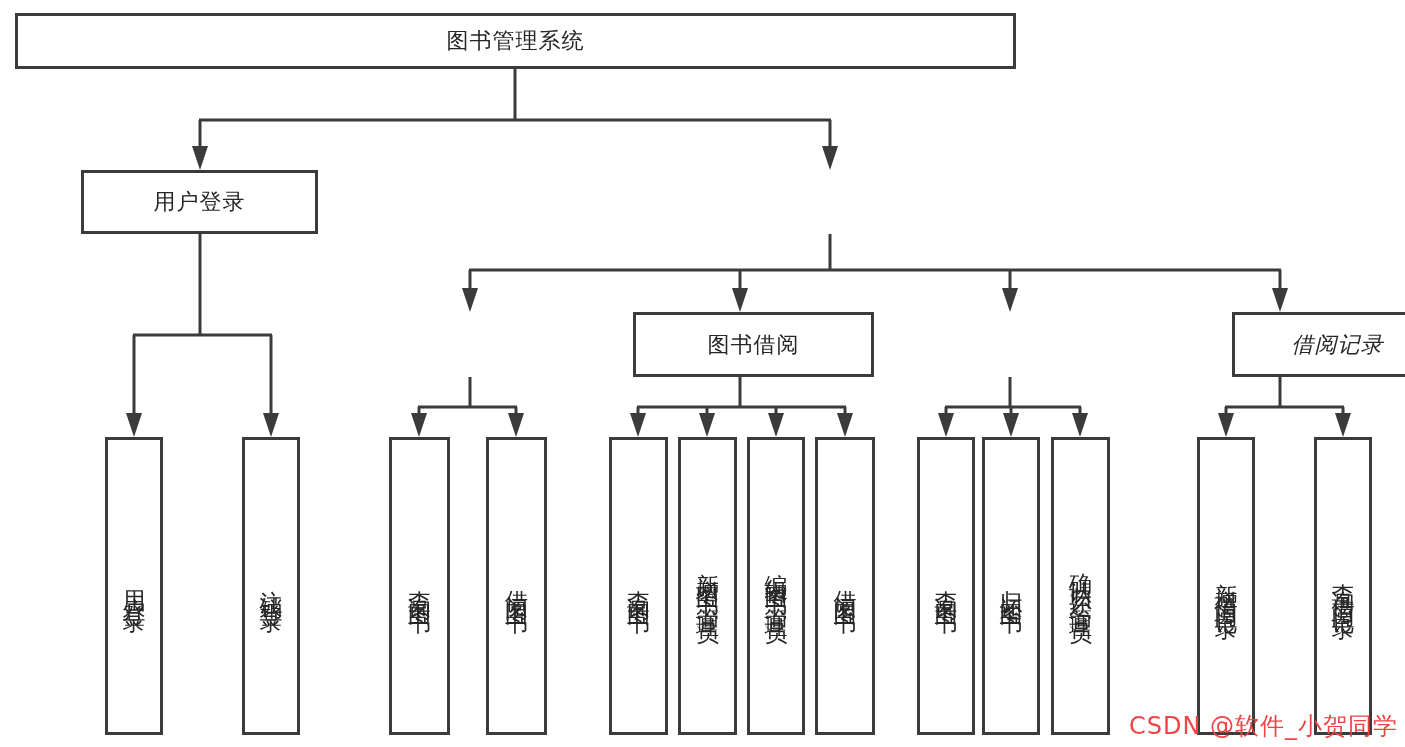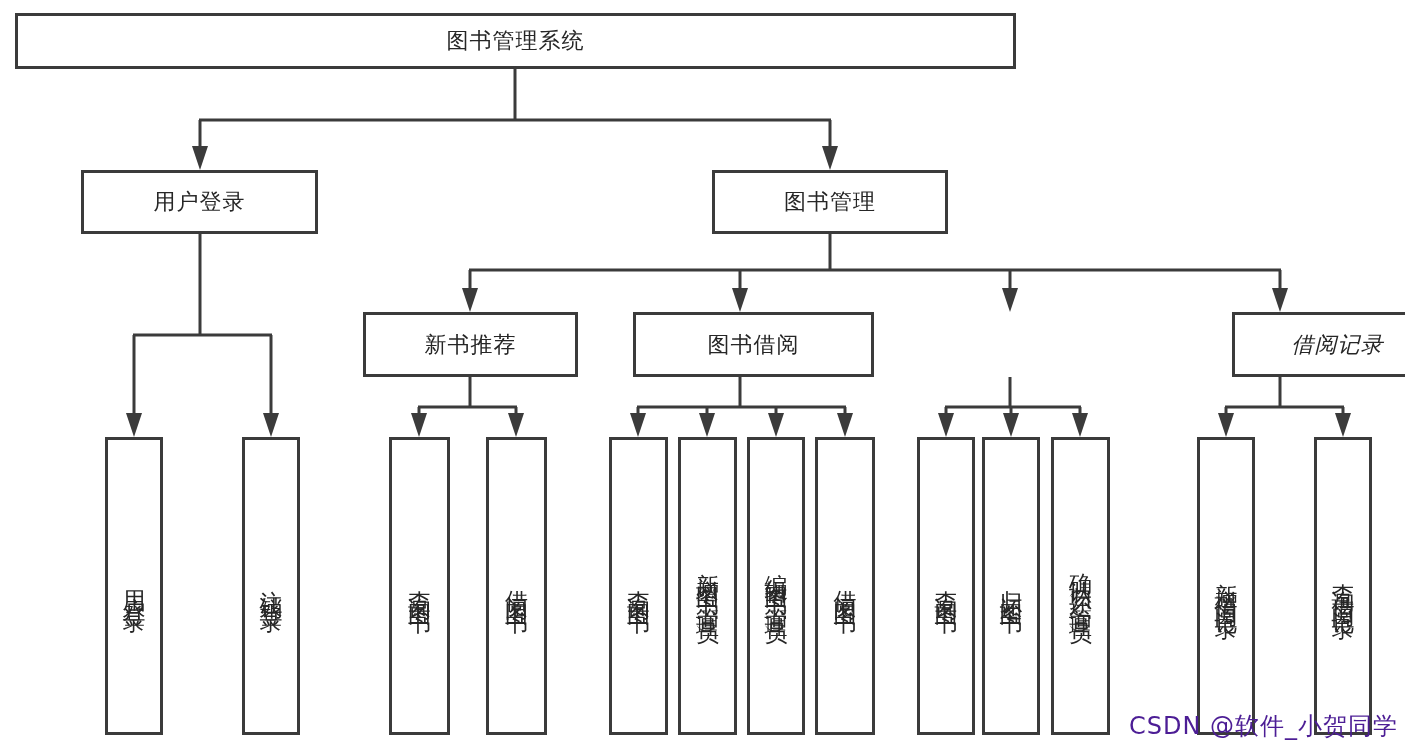--- a/index.html
+++ b/index.html
@@ -42,21 +42,21 @@
     writing-mode: vertical-lr;
     font-size: 23px;
     letter-spacing: 7px;
     line-height: 1;
   }
   .watermark {
     position: absolute;
     right: 7px;
     bottom: 5px;
     font-size: 24px;
-    color: #4c1d95;
+    color: #ef4444;
     letter-spacing: 1px;
     white-space: nowrap;
     z-index: 5;
   }
   .cline { stroke: #3b3b3b; stroke-width: 3; }
   .ahead { fill: #3b3b3b; stroke: none; }
 </style>
 </head>
 <body>
 
@@ -120,23 +120,21 @@
     <line class="cline" x1="1225" y1="407" x2="1344" y2="407"></line>
     <line class="cline" x1="1226" y1="407" x2="1226" y2="415"></line>
     <line class="cline" x1="1343" y1="407" x2="1343" y2="415"></line>
     <polygon class="ahead" points="1218,413 1234,413 1226,437"></polygon>
     <polygon class="ahead" points="1335,413 1351,413 1343,437"></polygon>
   </svg>
 
   <div class="node" style="left:15px; top:13px; width:1001px; height:56px;">图书管理系统</div>
 
   <div class="node" style="left:81px; top:170px; width:237px; height:64px;">用户登录</div>
-  <div class="node" style="left:712px; top:170px; width:236px; height:64px;">图书管理</div>
 
-  <div class="node" style="left:363px; top:312px; width:215px; height:65px;">新书推荐</div>
   <div class="node" style="left:633px; top:312px; width:241px; height:65px;">图书借阅</div>
   <div class="node" style="left:1232px; top:312px; width:211px; height:65px;font-style:italic;">借阅记录</div>
 
   <div class="leaf" style="left:105px; top:437px; width:58px; height:298px;">用户登录</div>
   <div class="leaf" style="left:242px; top:437px; width:58px; height:298px;">注销登录</div>
 
   <div class="leaf" style="left:389px; top:437px; width:61px; height:298px;">查询图书</div>
   <div class="leaf" style="left:486px; top:437px; width:61px; height:298px;">借阅图书</div>
 
   <div class="leaf" style="left:609px; top:437px; width:59px; height:298px;">查询图书</div>

